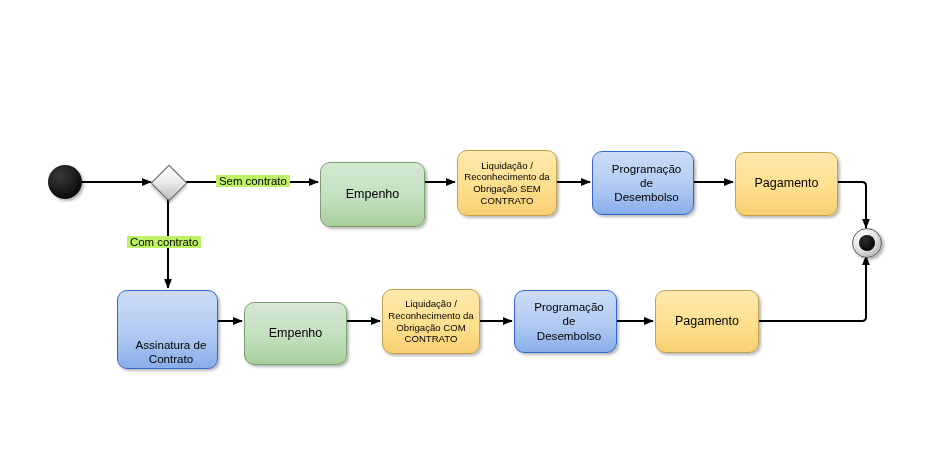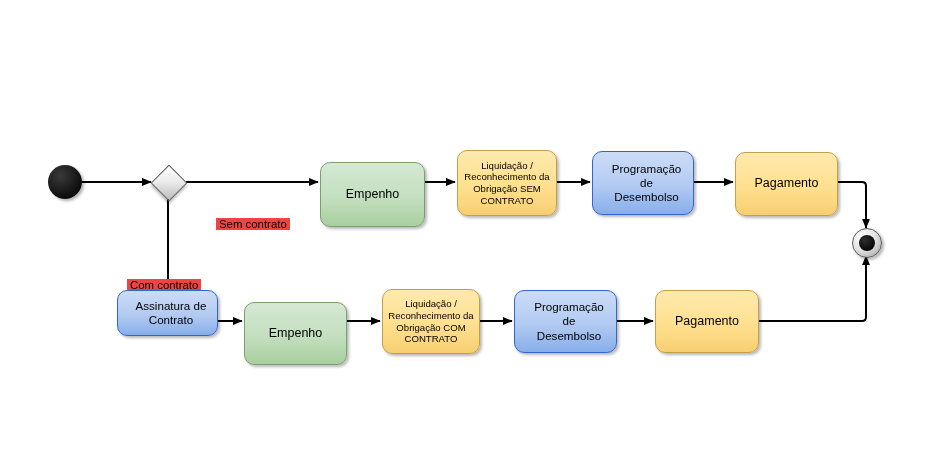--- a/index.html
+++ b/index.html
@@ -91,24 +91,23 @@
     background: linear-gradient(135deg, #ffffff 0%, #ececec 45%, #bdbdbd 100%);
     border: 1px solid #5e5e5e;
     box-shadow: 2px 2px 3px rgba(0,0,0,0.25);
   }
 
   
   .edge-label {
     position: absolute;
     font-size: 11.4px;
     color: #000000;
-    background: #ef4444;
+    background: #bef264;
     padding: 0 3px;
     white-space: nowrap;
-    margin-top: 43px;
   }
 </style>
 </head>
 <body>
 
 <div id="canvas">
 
   <svg id="edges" viewBox="0 0 950 473">
     <defs>
       <marker id="arrow" markerWidth="10" markerHeight="8" refX="9.2" refY="4" orient="auto" markerUnits="userSpaceOnUse">
@@ -165,21 +164,21 @@
     <div>
       <div>Programação de</div>
       <div>Desembolso</div>
     </div>
   </div>
 
   <div class="node node-yellow label-one" style="left:735px; top:152px; width:103px; height:64px;">
     <span>Pagamento</span>
   </div>
 
-  <div class="node node-blue label-multi" style="left:117px; top:290px; width:101px; height:46px;">
+  <div class="node node-blue label-multi" style="left:117px; top:290px; width:101px; height:79px;align-items:flex-end;">
     <div>
       <div>Assinatura de</div>
       <div>Contrato</div>
     </div>
   </div>
 
   <div class="node node-green label-one" style="left:244px; top:290px; width:103px; height:63px;">
     <span>Empenho</span>
   </div>
 

